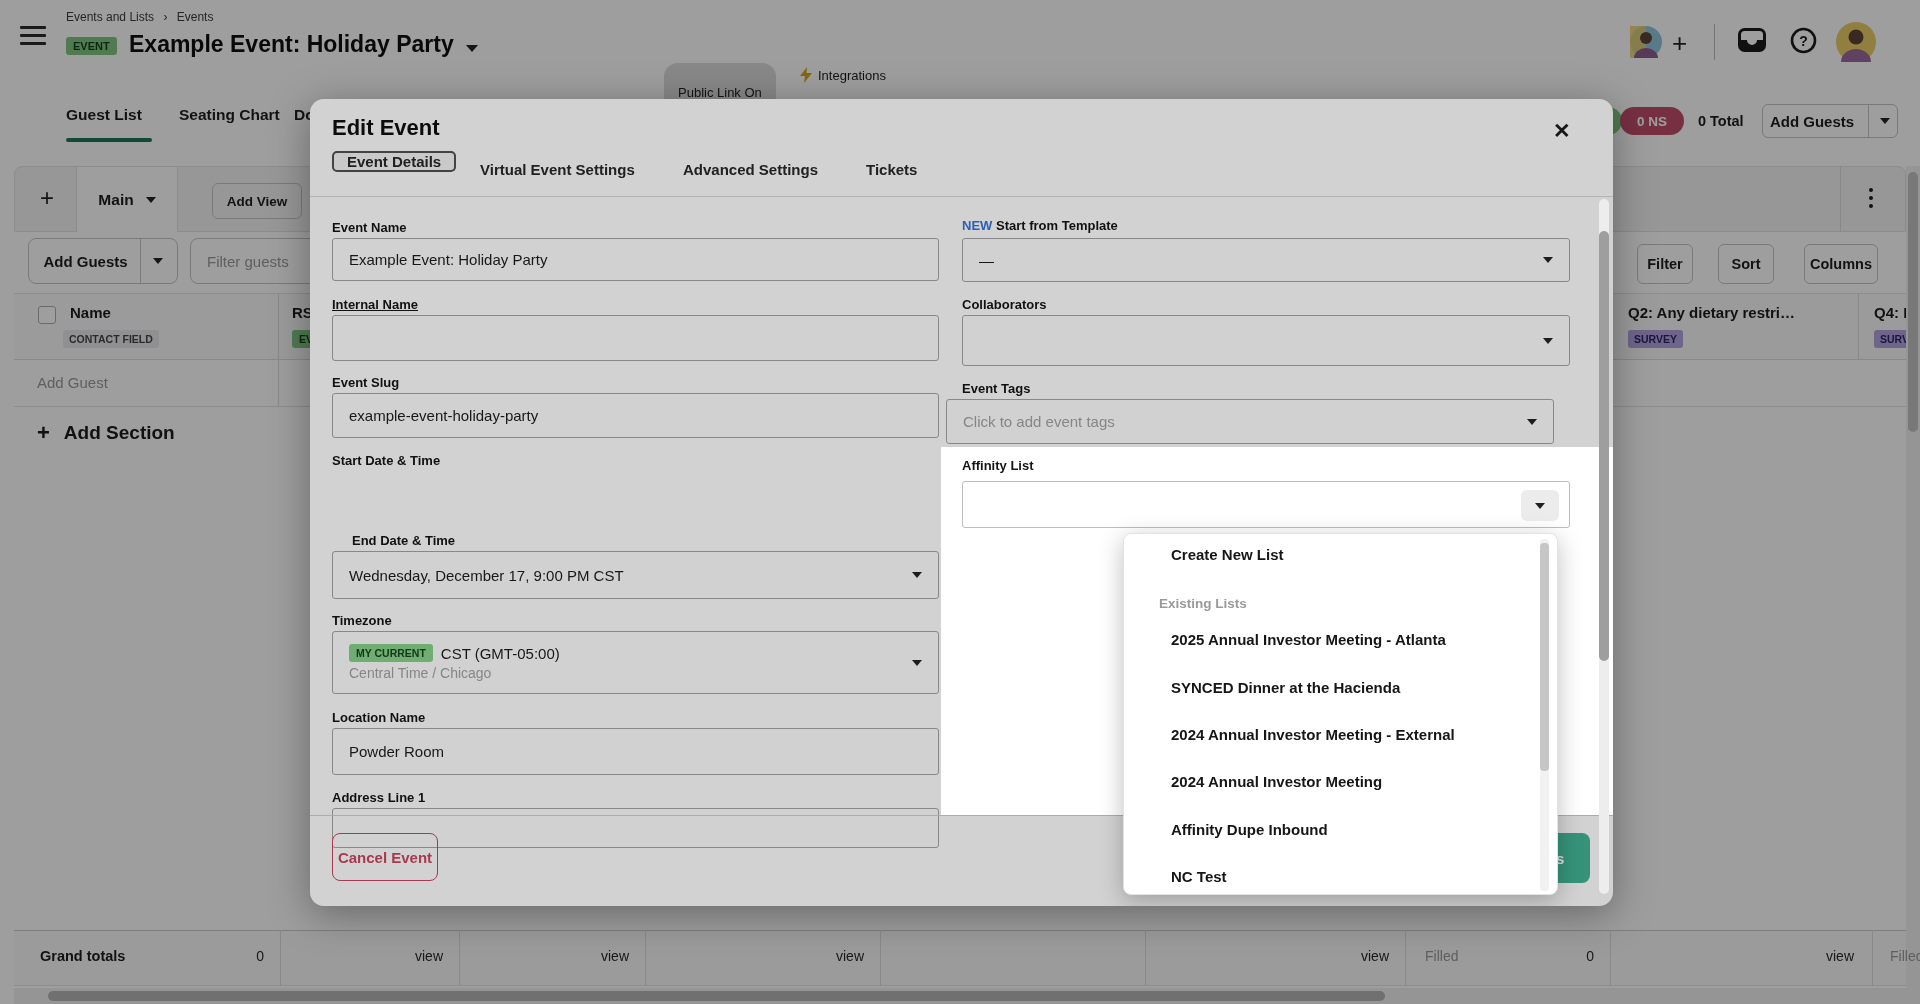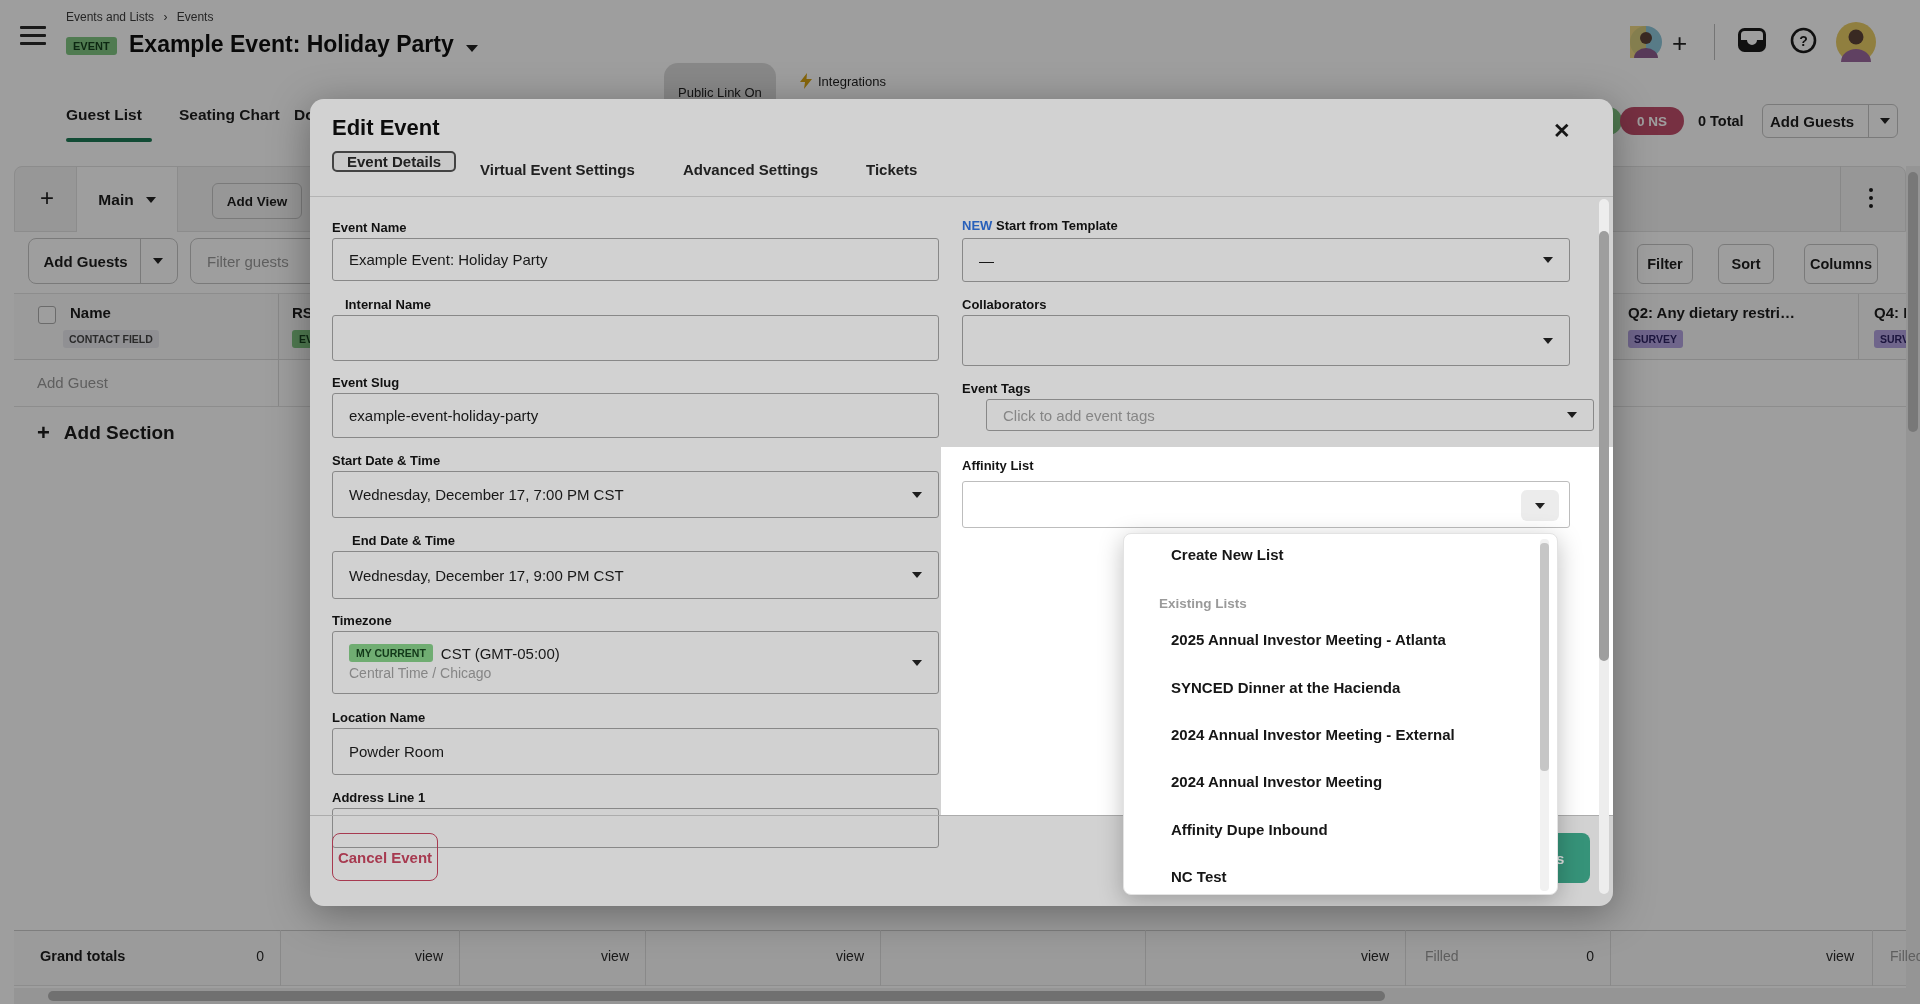--- a/index.html
+++ b/index.html
@@ -64,21 +64,21 @@
     </div>
     <div class="abs crumb" style="left:66px; top:10px;">
       <span>Events and Lists</span>
       <span style="margin:0 6px;">›</span>
       <span>Events</span>
     </div>
     <span class="abs badge green" style="left:66px; top:37px;">EVENT</span>
     <div class="abs title" style="left:129px; top:31px;">Example Event: Holiday Party</div>
     <div class="abs caret" style="left:466px; top:45px; border-top-width:7px; border-left-width:6px; border-right-width:6px;"></div>
     <div class="abs pill" style="left:664px; top:63px;">Public Link On</div>
-    <div class="abs" style="left:800px; top:67px; display:flex; align-items:center; gap:6px;margin-top:6px;">
+    <div class="abs" style="left:800px; top:67px; display:flex; align-items:center; gap:6px;">
       <svg width="12" height="16" viewBox="0 0 12 16">
           <polygon points="7,0 0,9 5,9 4,16 12,6 6.5,6" fill="#d9a514"></polygon>
         </svg>
       <span style="font-size:13px; color:#1e1e1e;">Integrations</span>
     </div>
 
     <div class="abs" style="left:1630px; top:26px;">
       <svg width="32" height="32" viewBox="0 0 32 32">
           <circle cx="16" cy="16" r="16" fill="#8ec7da"></circle>
           <rect x="0" y="0" width="16" height="32" fill="#e9cd67" opacity="0.8"></rect>
@@ -206,31 +206,27 @@
 
     <div class="mtab" style="left:22px; top:52px; border:2px solid #4d4d4d; border-radius:5px; background:#e7e7e7; padding:0 13px;">Event Details</div>
     <div class="mtab" style="left:170px; top:62px;">Virtual Event Settings</div>
     <div class="mtab" style="left:373px; top:62px;">Advanced Settings</div>
     <div class="mtab" style="left:556px; top:62px;">Tickets</div>
     <div class="abs z1" style="left:0; top:97px; width:1303px; height:1px; background:#cfcfcf;"></div>
 
     <div class="m-lbl" style="left:22px; top:121px;">Event Name</div>
     <input class="m-inp" style="left: 22px; top: 139px; width: 607px; height: 43px;" value="Example Event: Holiday Party">
 
-    <div class="m-lbl" style="left:35px; top:198px;">Internal Name</div>
+    <div class="m-lbl" style="left:22px; top:198px;text-decoration:underline;">Internal Name</div>
     <input class="m-inp" style="left: 22px; top: 216px; width: 607px; height: 46px;">
 
     <div class="m-lbl" style="left:22px; top:276px;">Event Slug</div>
     <input class="m-inp" style="left: 22px; top: 294px; width: 607px; height: 45px;" value="example-event-holiday-party">
 
     <div class="m-lbl" style="left:22px; top:354px;">Start Date &amp; Time</div>
-    <div class="m-sel" style="left:22px; top:372px; width:607px; height:47px;">
-      <span>Wednesday, December 17, 7:00 PM CST</span>
-      <span class="caret"></span>
-    </div>
 
     <div class="m-lbl" style="left:22px; top:434px;padding-left:20px;">End Date &amp; Time</div>
     <div class="m-sel" style="left:22px; top:452px; width:607px; height:48px;">
       <span>Wednesday, December 17, 9:00 PM CST</span>
       <span class="caret"></span>
     </div>
 
     <div class="m-lbl" style="left:22px; top:514px;">Timezone</div>
     <div class="m-sel" style="left:22px; top:532px; width:607px; height:63px; flex-direction:column; align-items:flex-start; justify-content:center; gap:3px;">
       <span style="display:flex; align-items:center; gap:8px;">
@@ -255,21 +251,21 @@
       <span>—</span>
       <span class="caret"></span>
     </div>
 
     <div class="m-lbl" style="left:652px; top:198px;">Collaborators</div>
     <div class="m-sel" style="left:652px; top:216px; width:608px; height:51px;">
       <span class="caret"></span>
     </div>
 
     <div class="m-lbl" style="left:652px; top:282px;">Event Tags</div>
-    <div class="m-sel" style="left:676px; top:300px; width:608px; height:32px;">
+    <div class="m-sel" style="left:636px; top:300px; width:608px; height:45px;">
       <span class="muted">Click to add event tags</span>
       <span class="caret"></span>
     </div>
 
     <div class="abs z1" style="left:0; top:716px; width:1303px; height:91px; border-top:1px solid #c6c6c6;"></div>
     <div class="abs z1" style="left:22px; top:734px; width:106px; height:48px; border:1.5px solid #c0435c; border-radius:8px; color:#c0435c; font-weight:bold; font-size:15px; display:flex; align-items:center; justify-content:center; background:transparent;">Cancel Event</div>
     <div class="abs z1" style="left:1126px; top:734px; width:154px; height:50px; background:#3fa98c; border-radius:8px; color:#fff; font-weight:bold; font-size:15px; display:flex; align-items:center; justify-content:center;">Save Changes</div>
 
     <div class="modal-dim"></div>
 

